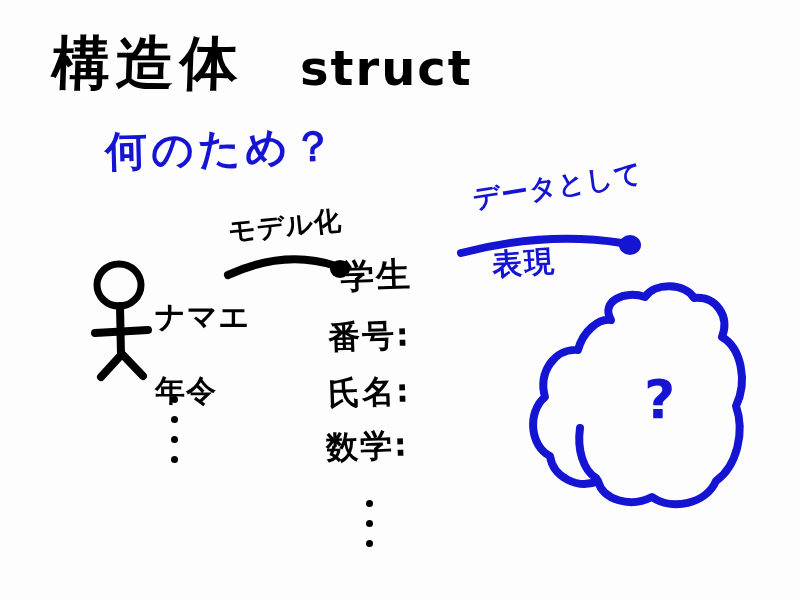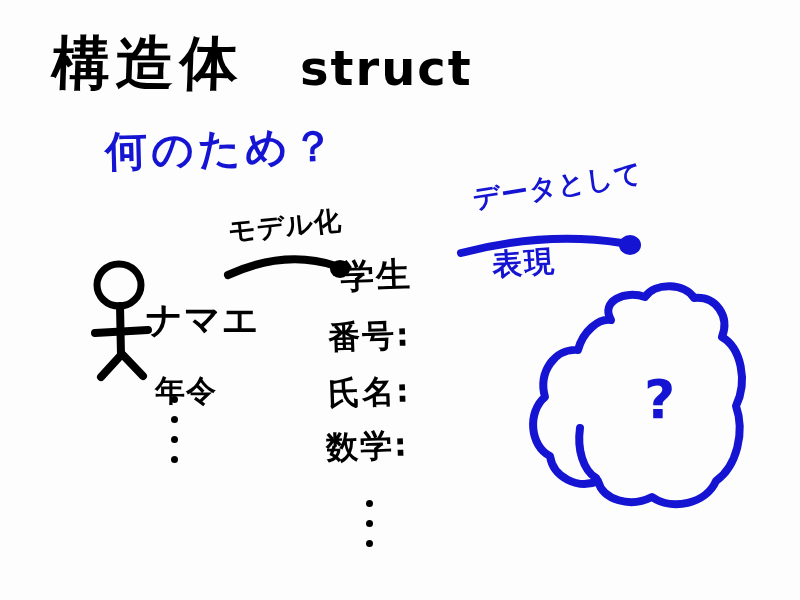--- a/index.html
+++ b/index.html
@@ -69,23 +69,23 @@
     transform: rotate(-9deg);
   }
   #arrow-label-express {
     left: 492px;
     top: 248px;
     font-size: 30px;
     letter-spacing: 2px;
     transform: rotate(-4deg);
   }
   #person-attr-name {
-    left: 146px;
+    left: 155px;
     top: 302px;
-    font-size: 36px;
+    font-size: 30px;
     letter-spacing: 1px;
     font-family: Liberation Serif, serif;
   }
   #person-attr-age {
     left: 155px;
     top: 340px;
     font-size: 30px;
     letter-spacing: 1px;
     margin-top: 36px;
   }

